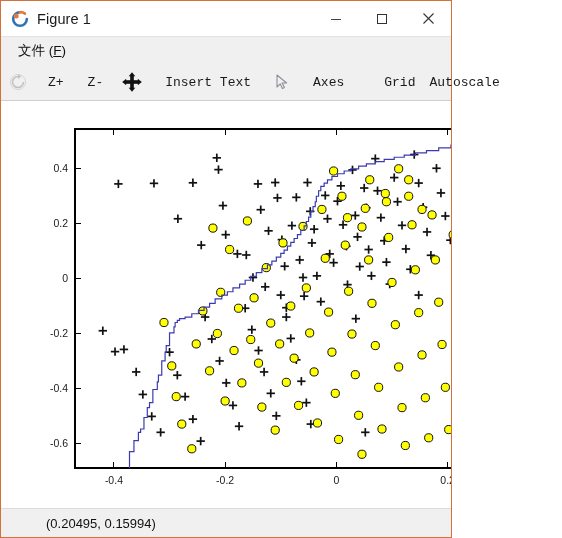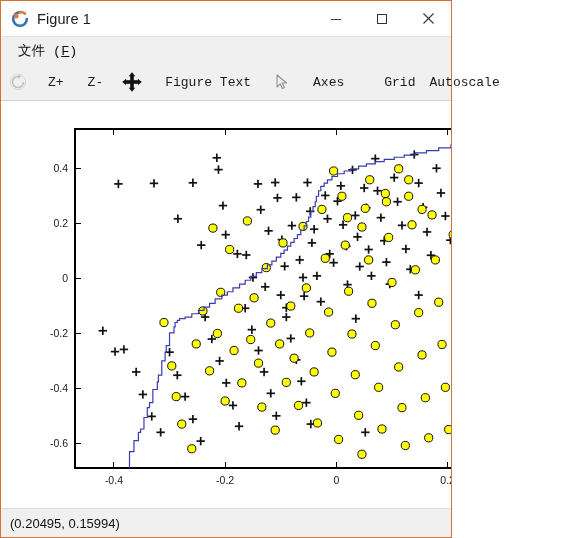--- a/index.html
+++ b/index.html
@@ -45,21 +45,21 @@
   #menubar{
     height:27px;min-height:27px;
     background:#f0f0f0;
     border-top:1px solid #e2e2e2;
     display:flex;align-items:center;
     padding-left:8px;
   }
   .menu-item{
     font-size:13.5px;color:#111;
     padding:3px 9px;
-    font-family:Liberation Mono, monospace;
+    font-family:Liberation Sans, sans-serif;
     white-space:nowrap;
   }
   .menu-item u{text-decoration:underline;}
   
   #toolbar{
     height:36px;min-height:36px;
     background:#f0f0f0;
     border-bottom:1px solid #cfcfcf;
     display:flex;align-items:center;
   }
@@ -78,21 +78,21 @@
   
   #figure-canvas{
     flex:1;position:relative;background:#ffffff;overflow:hidden;
   }
   #plot-svg{position:absolute;left:0;top:0;}
   
   #statusbar{
     height:28px;min-height:28px;
     background:#f0f0f0;
     border-top:1px solid #dcdcdc;
-    display:flex;align-items:center;
+    display:flex;align-items:center;padding-left:36px;
   }
   #status-coords{
     font-size:13px;color:#111;margin-left:9px;
     font-family:"Liberation Sans",sans-serif;
   }
   .tick-label{
     font-family:"Liberation Sans",sans-serif;
     font-size:10.5px;fill:#1a1a1a;
   }
 </style>
@@ -152,21 +152,21 @@
         <g fill="#111">
           <rect x="9.2" y="4" width="3.6" height="14"></rect>
           <rect x="4" y="9.2" width="14" height="3.6"></rect>
           <path d="M11 1.2 L14.3 5.2 L7.7 5.2 Z"></path>
           <path d="M11 20.8 L7.7 16.8 L14.3 16.8 Z"></path>
           <path d="M1.2 11 L5.2 7.7 L5.2 14.3 Z"></path>
           <path d="M20.8 11 L16.8 14.3 L16.8 7.7 Z"></path>
         </g>
       </svg>
     </div>
-    <div class="tb-btn" style="margin-left:14px">Figure Text</div>
+    <div class="tb-btn" style="margin-left:14px">Insert Text</div>
     <div class="tb-icon" style="margin-left:14px">
       <svg width="18" height="18" viewBox="0 0 18 18">
         <path d="M4 2 L4 14 L7.2 10.8 L9.4 15.6 L11.4 14.6 L9.2 10.0 L13.6 10.0 Z" fill="none" stroke="#8e8e9a" stroke-width="1.1" stroke-linejoin="round"></path>
       </svg>
     </div>
     <div class="tb-btn" style="margin-left:14px">Axes</div>
     <div class="tb-btn" style="margin-left:26px">Grid</div>
     <div class="tb-btn" style="margin-left:0">Autoscale</div>
   </div>
 

